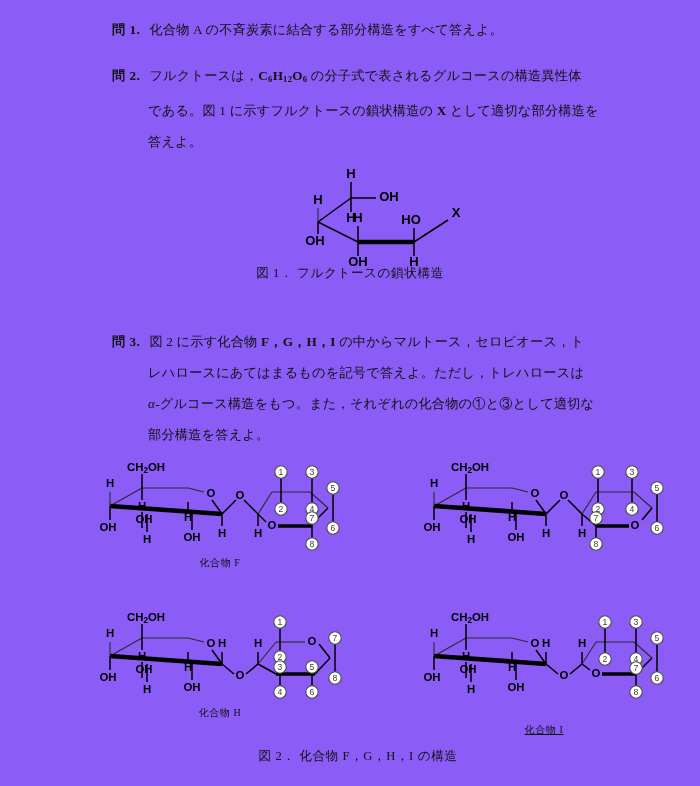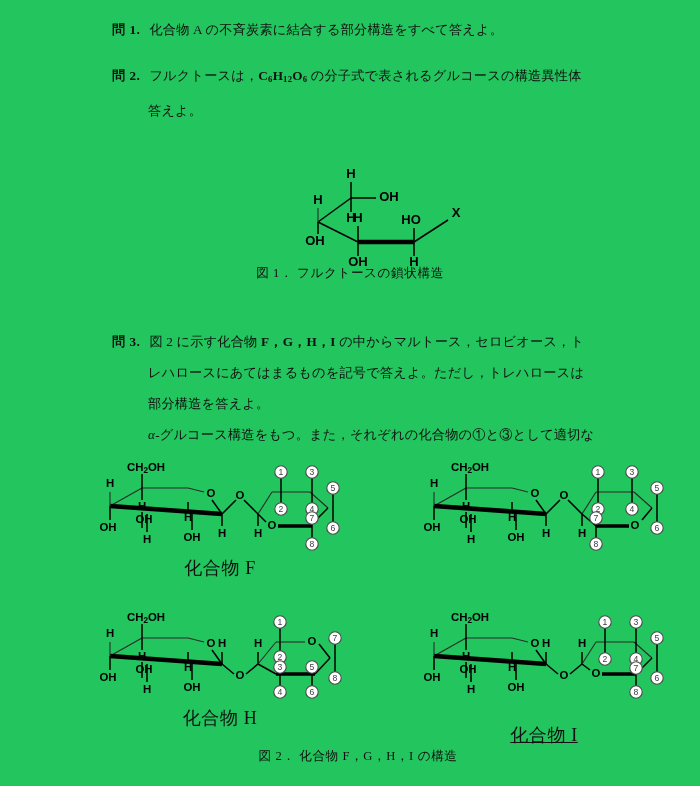--- a/index.html
+++ b/index.html
@@ -12,21 +12,21 @@
     width: 700px;
     height: 786px;
     position: relative;
     font-family: "Liberation Serif", "DejaVu Serif", serif;
     color: #111111;
     overflow: hidden;
   }
   .page {
     position: absolute;
     inset: 0;
-    background: #22c55e;
+    background: #8b5cf6;
   }
 
   
   .question {
     position: absolute;
     left: 112px;
     width: 490px;
   }
   .q-line {
     display: flex;
@@ -59,21 +59,21 @@
   .caption {
     position: absolute;
     width: 700px;
     left: 0;
     text-align: center;
     font-size: 12.6px;
     letter-spacing: 0.6px;
   }
   .cmpd-label {
     position: absolute;
-    font-size: 18px;
+    font-size: 10px;
     letter-spacing: 0.6px;
     text-align: center;
     width: 160px;
   }
 
   
   .struct {
     position: absolute;
   }
   svg { display: block; overflow: visible; }
@@ -130,20 +130,24 @@
     </div>
   </div>
 
   <div class="question" style="top: 60px;">
     <div class="q-line">
       <span class="q-label">問 2.</span>
       <span class="q-text"><span>フルクトースは，</span><span class="bold-sym">C<sub>6</sub>H<sub>12</sub>O<sub>6</sub></span><span> の分子式で表されるグルコースの構造異性体</span></span>
     </div>
     <div class="q-line">
       <span class="q-indent"></span>
+      <span class="q-text"><span>である。図 1 に示すフルクトースの鎖状構造の </span><span class="bold-sym">X</span><span> として適切な部分構造を</span></span>
+    </div>
+    <div class="q-line">
+      <span class="q-indent"></span>
       <span class="q-text">答えよ。</span>
     </div>
   </div>
 
   <div class="struct" style="left: 296px; top: 160px;">
     <svg width="190" height="105" viewBox="0 0 190 105" role="img">
 
       <line class="bond" x1="55" y1="38" x2="55" y2="22"></line>
       <line class="bond" x1="55" y1="38" x2="80" y2="38"></line>
       <line class="bond" x1="55" y1="38" x2="55" y2="52"></line>
@@ -181,25 +185,25 @@
     <div class="q-line">
       <span class="q-label">問 3.</span>
       <span class="q-text"><span>図 2 に示す化合物 </span><span class="bold-sym">F，G，H，I</span><span> の中からマルトース，セロビオース，ト</span></span>
     </div>
     <div class="q-line">
       <span class="q-indent"></span>
       <span class="q-text">レハロースにあてはまるものを記号で答えよ。ただし，トレハロースは</span>
     </div>
     <div class="q-line">
       <span class="q-indent"></span>
+      <span class="q-text"><span class="ital-sym">α</span><span>-グルコース構造をもつ。また，それぞれの化合物の①と③として適切な</span></span>
+    </div>
+    <div class="q-line">
+      <span class="q-indent"></span>
       <span class="q-text">部分構造を答えよ。</span>
-    </div>
-    <div class="q-line">
-      <span class="q-indent"></span>
-      <span class="q-text"><span class="ital-sym">α</span><span>-グルコース構造をもつ。また，それぞれの化合物の①と③として適切な</span></span>
     </div>
   </div>
 
   <div class="struct" style="left: 100px; top: 458px;">
     <svg width="245" height="100" viewBox="0 0 245 100" role="img">
 
       <line class="bond-thin" x1="10" y1="48" x2="42" y2="30"></line>
       <line class="bond-thin" x1="42" y1="30" x2="88" y2="30"></line>
       <line class="bond-thin" x1="88" y1="30" x2="104" y2="34"></line>
       <line class="bond" x1="112" y1="42" x2="122" y2="56"></line>

